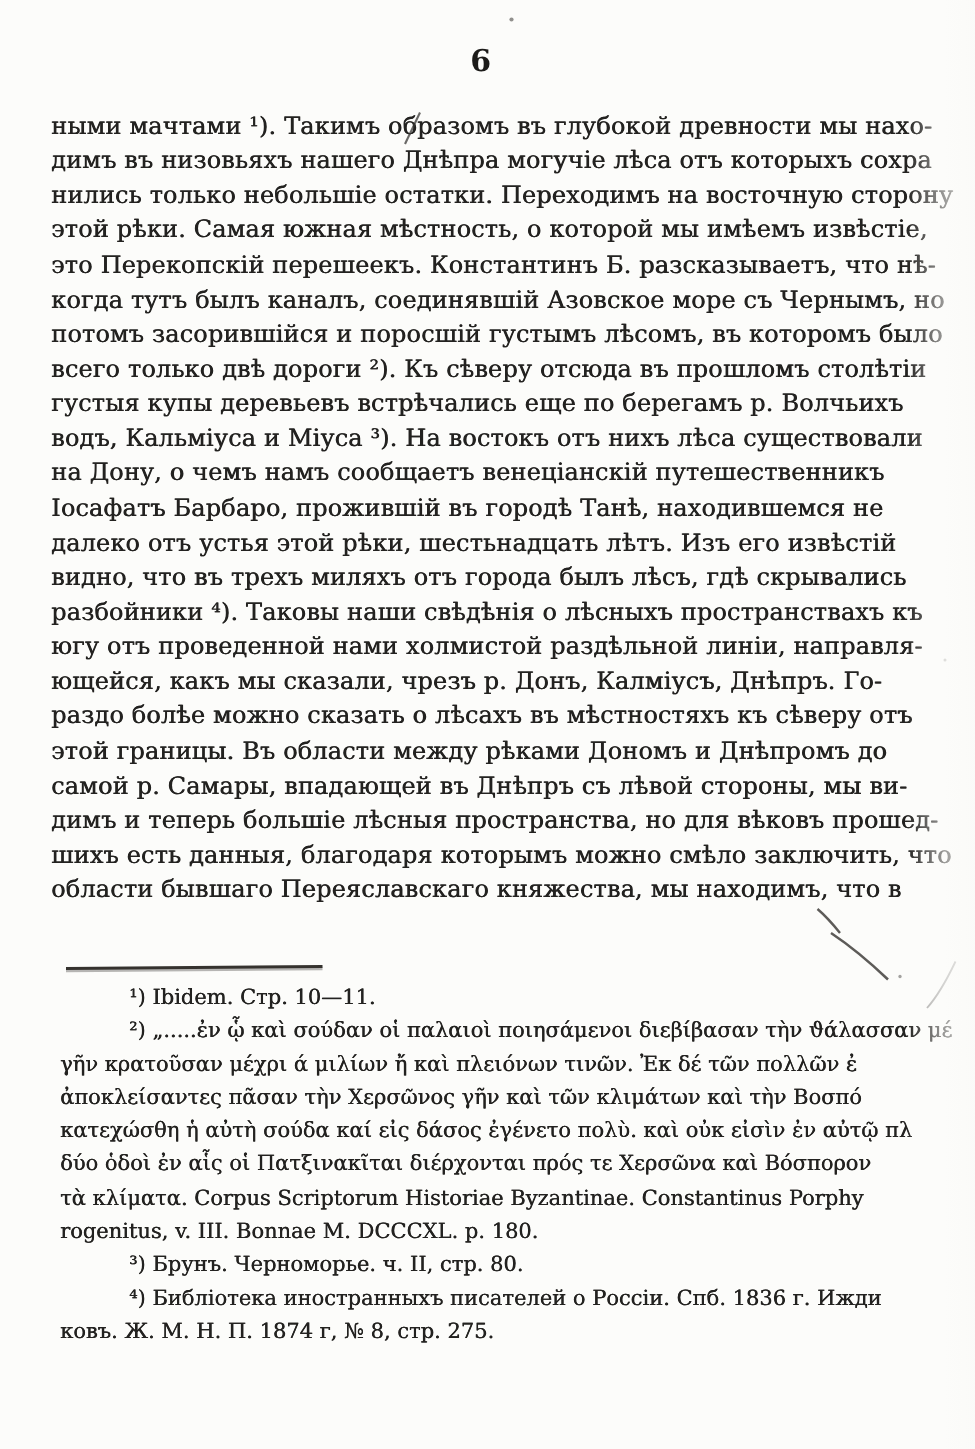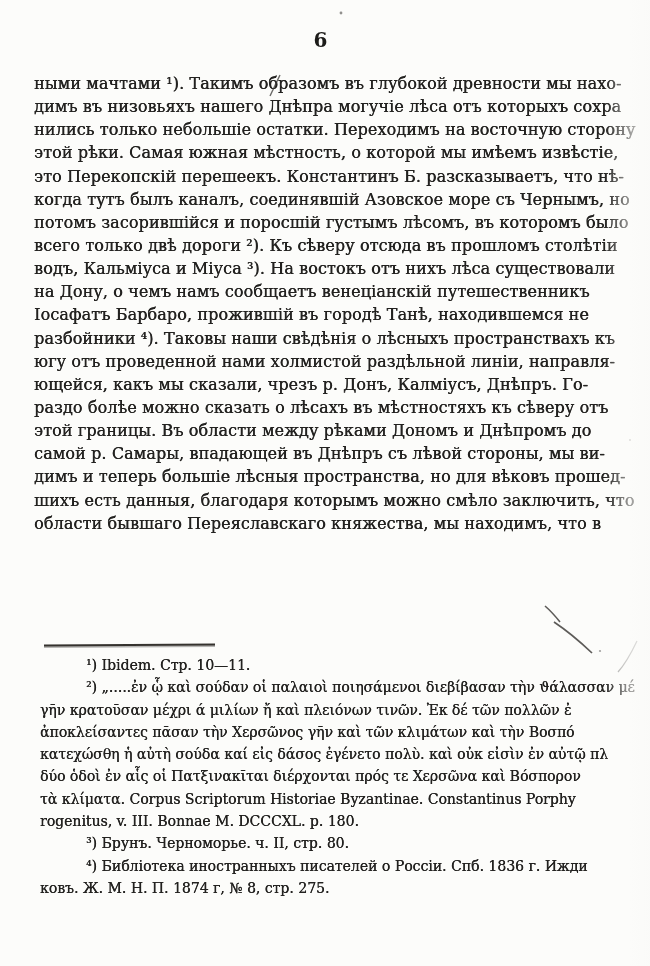--- a/index.html
+++ b/index.html
@@ -102,23 +102,26 @@
 
   <div class="body-text" id="body-text">
       <div class="line">ными мачтами ¹). Такимъ образомъ въ глубокой древности мы нахо-</div>
       <div class="line">димъ въ низовьяхъ нашего Днѣпра могучіе лѣса отъ которыхъ сохра</div>
       <div class="line">нились только небольшіе остатки. Переходимъ на восточную сторону</div>
       <div class="line">этой рѣки. Самая южная мѣстность, о которой мы имѣемъ извѣстіе,</div>
       <div class="line">это Перекопскій перешеекъ. Константинъ Б. разсказываетъ, что нѣ-</div>
       <div class="line">когда тутъ былъ каналъ, соединявшій Азовское море съ Чернымъ, но</div>
       <div class="line">потомъ засорившійся и поросшій густымъ лѣсомъ, въ которомъ было</div>
       <div class="line">всего только двѣ дороги ²). Къ сѣверу отсюда въ прошломъ столѣтіи</div>
+      <div class="line">густыя купы деревьевъ встрѣчались еще по берегамъ р. Волчьихъ</div>
       <div class="line">водъ, Кальміуса и Міуса ³). На востокъ отъ нихъ лѣса существовали</div>
       <div class="line">на Дону, о чемъ намъ сообщаетъ венеціанскій путешественникъ</div>
       <div class="line">Іосафатъ Барбаро, прожившій въ городѣ Танѣ, находившемся не</div>
+      <div class="line">далеко отъ устья этой рѣки, шестьнадцать лѣтъ. Изъ его извѣстій</div>
+      <div class="line">видно, что въ трехъ миляхъ отъ города былъ лѣсъ, гдѣ скрывались</div>
       <div class="line">разбойники ⁴). Таковы наши свѣдѣнія о лѣсныхъ пространствахъ къ</div>
       <div class="line">югу отъ проведенной нами холмистой раздѣльной линіи, направля-</div>
       <div class="line">ющейся, какъ мы сказали, чрезъ р. Донъ, Калміусъ, Днѣпръ. Го-</div>
       <div class="line">раздо болѣе можно сказать о лѣсахъ въ мѣстностяхъ къ сѣверу отъ</div>
       <div class="line">этой границы. Въ области между рѣками Дономъ и Днѣпромъ до</div>
       <div class="line">самой р. Самары, впадающей въ Днѣпръ съ лѣвой стороны, мы ви-</div>
       <div class="line">димъ и теперь большіе лѣсныя пространства, но для вѣковъ прошед-</div>
       <div class="line">шихъ есть данныя, благодаря которымъ можно смѣло заключить, что</div>
       <div class="line">области бывшаго Переяславскаго княжества, мы находимъ, что в</div>
     </div>

